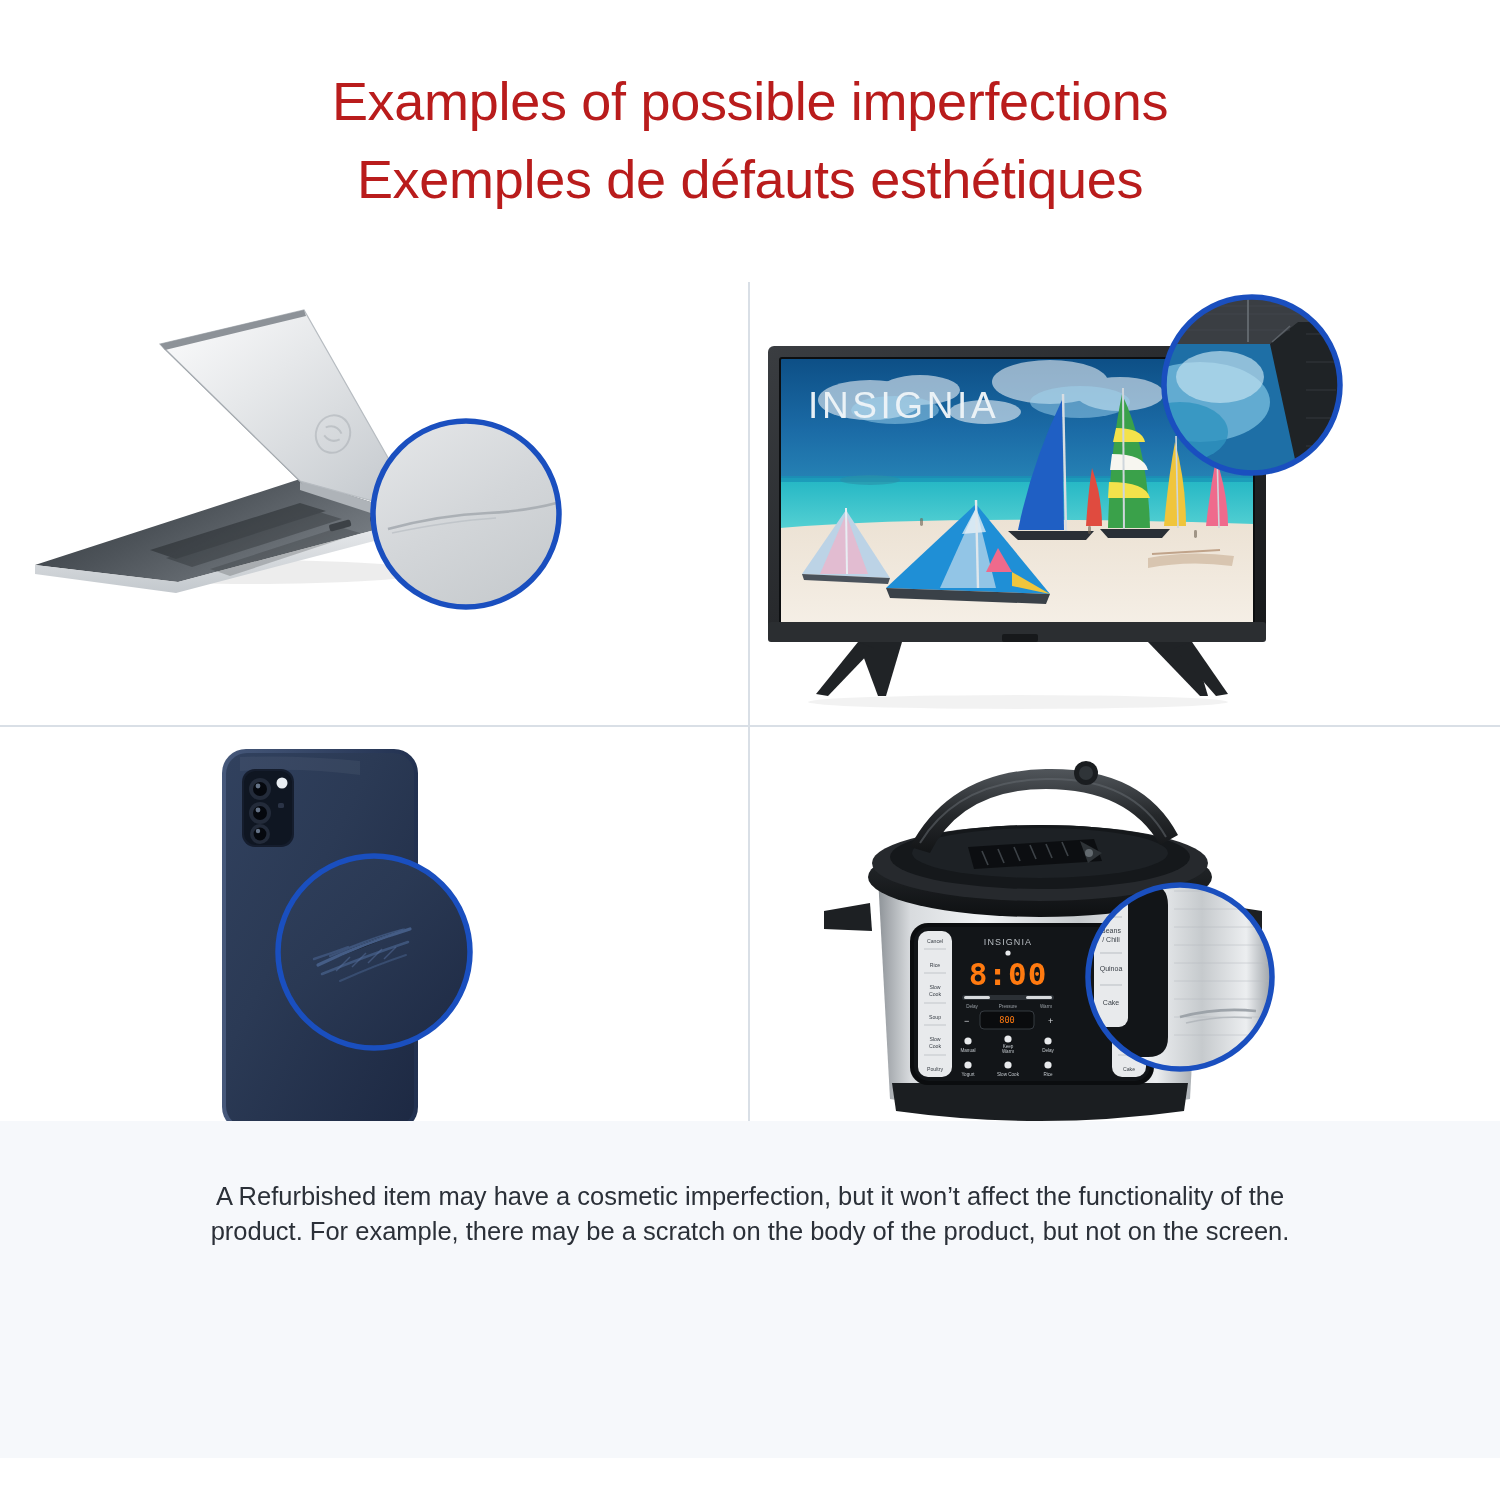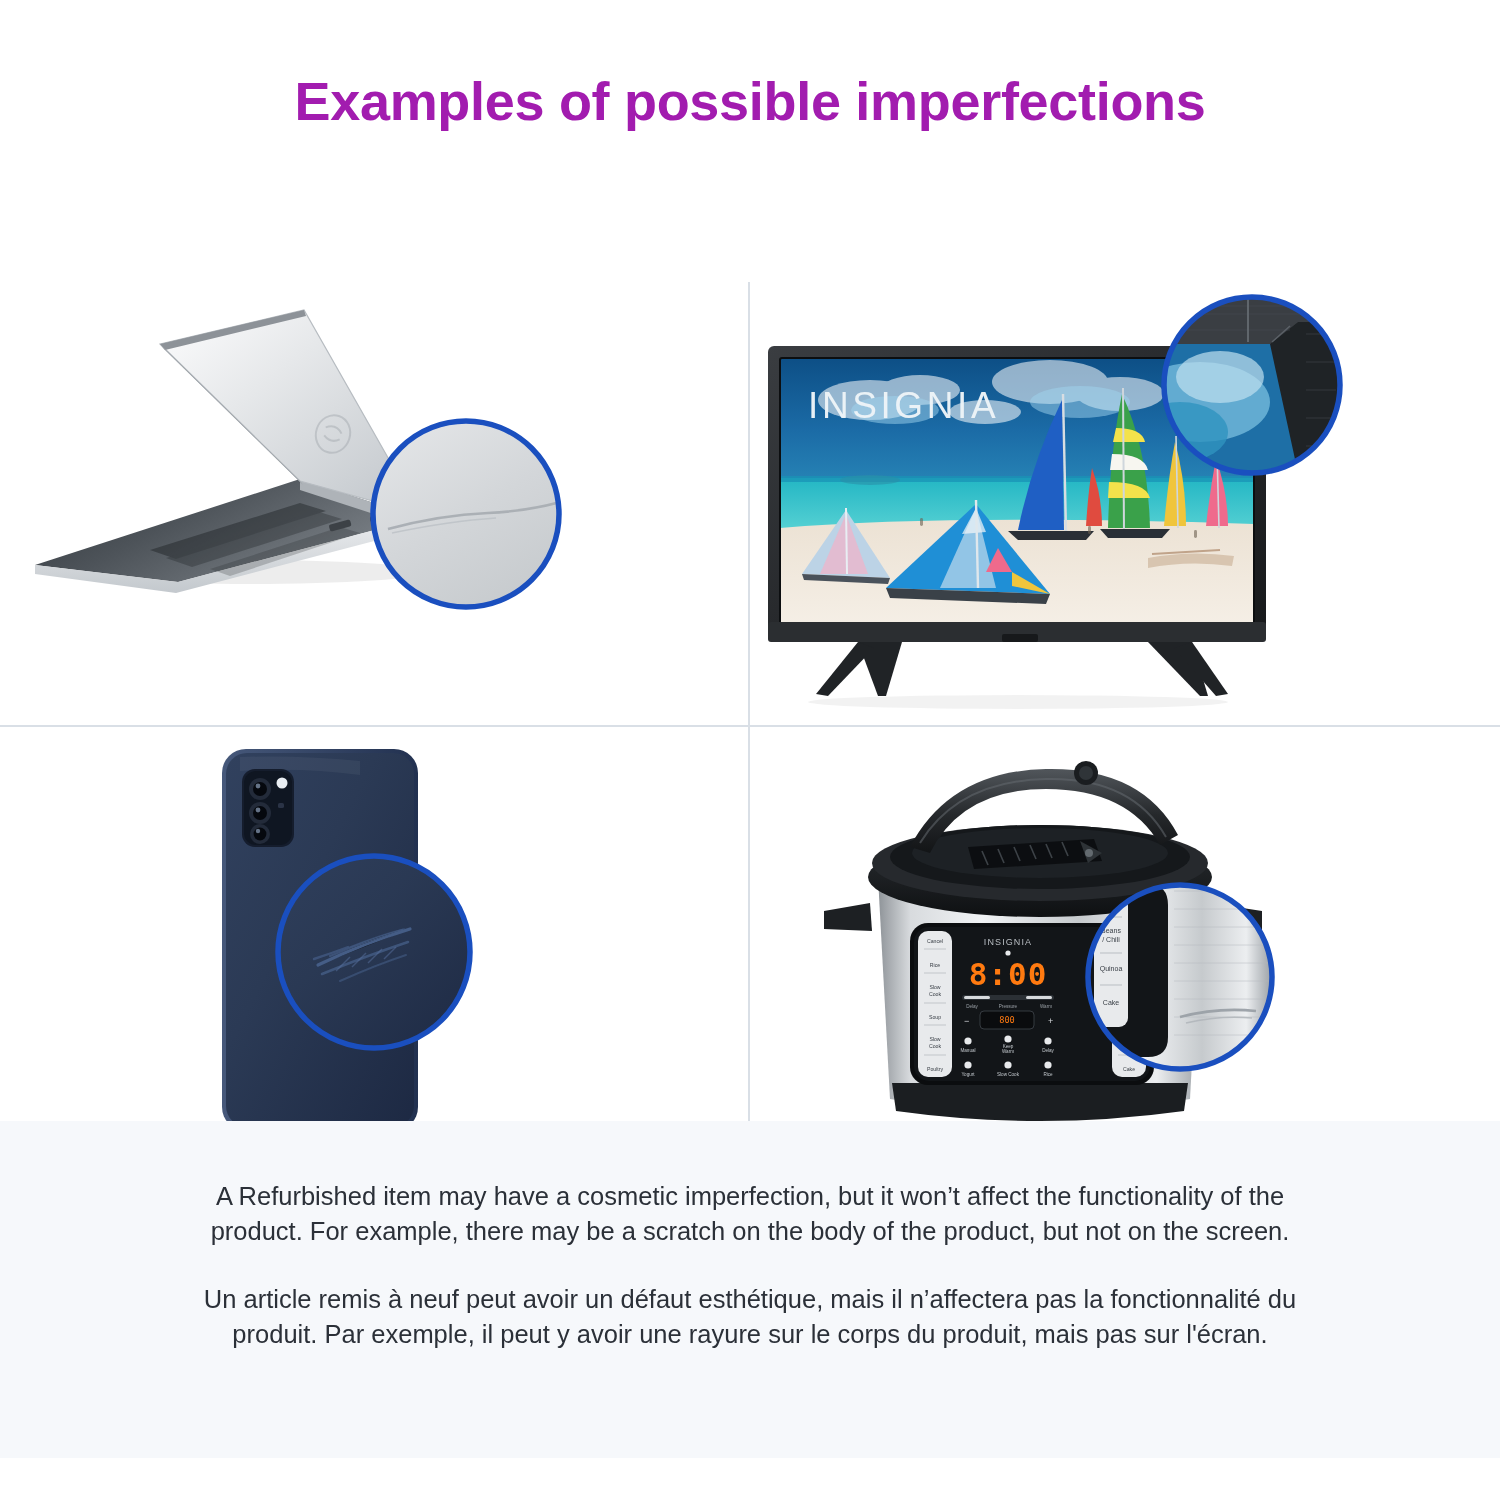--- a/index.html
+++ b/index.html
@@ -12,21 +12,21 @@
   }
   .page{position:relative;width:1500px;height:1500px;background:#fff;}
 
   
   .header{
     position:absolute;left:0;top:0;width:1500px;height:255px;
     display:flex;flex-direction:column;align-items:center;justify-content:flex-start;
     padding-top:62px;box-sizing:border-box;
   }
   .title-line{
-    font-size:54px;line-height:78px;font-weight:700;color:#a21caf;
+    font-size:54px;line-height:78px;font-weight:400;color:#b91c1c;
     letter-spacing:-0.3px;white-space:nowrap;
   }
 
   
   .grid{position:absolute;left:0;top:282px;width:1396px;height:881px;}
   .vline{position:absolute;left:748px;top:0;width:2px;height:881px;background:#d9dfe6;}
   .hline{position:absolute;left:0;top:443px;width:1500px;height:2px;background:#d9dfe6;}
   .cell{position:absolute;box-sizing:border-box;}
   .cell-tl{left:0;top:0;width:748px;height:443px;}
   .cell-tr{left:750px;top:0;width:750px;height:443px;}
@@ -46,20 +46,21 @@
   }
   .para.fr{margin-top:33px;}
 </style>
 </head>
 <body>
 
 <div class="page">
 
   <div class="header">
     <div class="title-line">Examples of possible imperfections</div>
+    <div class="title-line">Exemples de défauts esthétiques</div>
   </div>
 
   <div class="grid">
 
     <div class="vline"></div>
     <div class="hline"></div>
 
     <div class="cell cell-tl">
       <svg viewBox="0 0 748 443" xmlns="http://www.w3.org/2000/svg">
         <defs>
@@ -543,16 +544,15 @@
             <path d="M436 296 q34 -8 66 -5" fill="none" stroke="#aeb3b8" stroke-width="1.6" opacity="0.8"></path>
           </g>
           <circle cx="430" cy="250" r="92" fill="none" stroke="#1a4fbf" stroke-width="5.5"></circle>
         </g>
       </svg>
     </div>
   </div>
 
   <div class="footer">
     <p class="para">A Refurbished item may have a cosmetic imperfection, but it won’t affect the functionality of the product. For example, there may be a scratch on the body of the product, but not on the screen.</p>
-    <p class="para fr">Un article remis à neuf peut avoir un défaut esthétique, mais il n’affectera pas la fonctionnalité du produit. Par exemple, il peut y avoir une rayure sur le corps du produit, mais pas sur l'écran.</p>
   </div>
 
 </div>
 
 </body></html>

